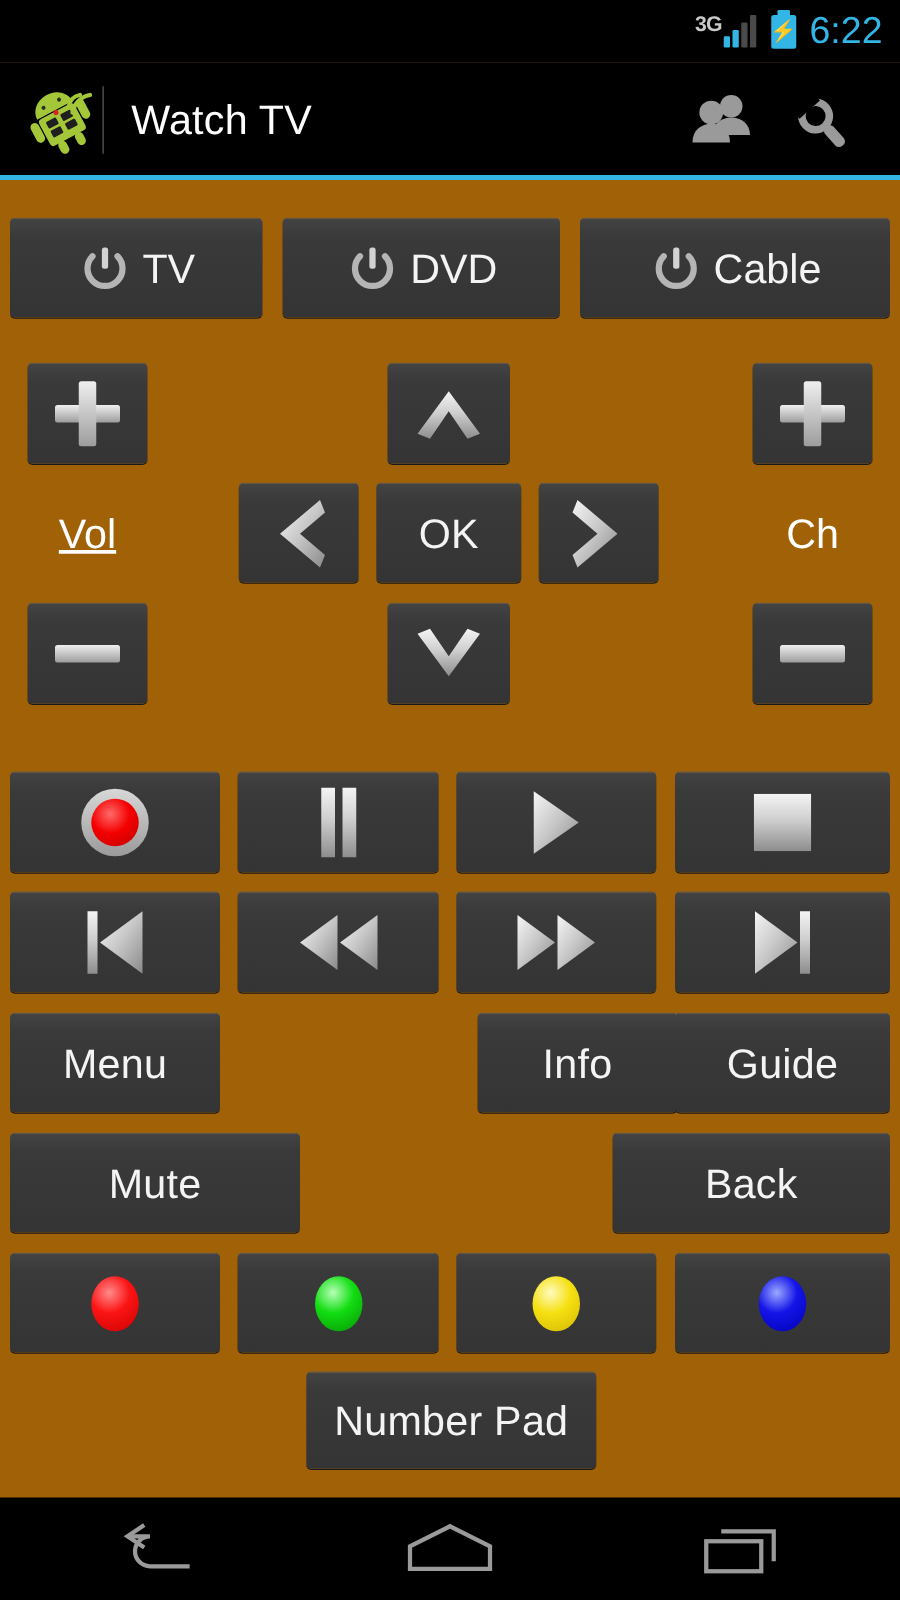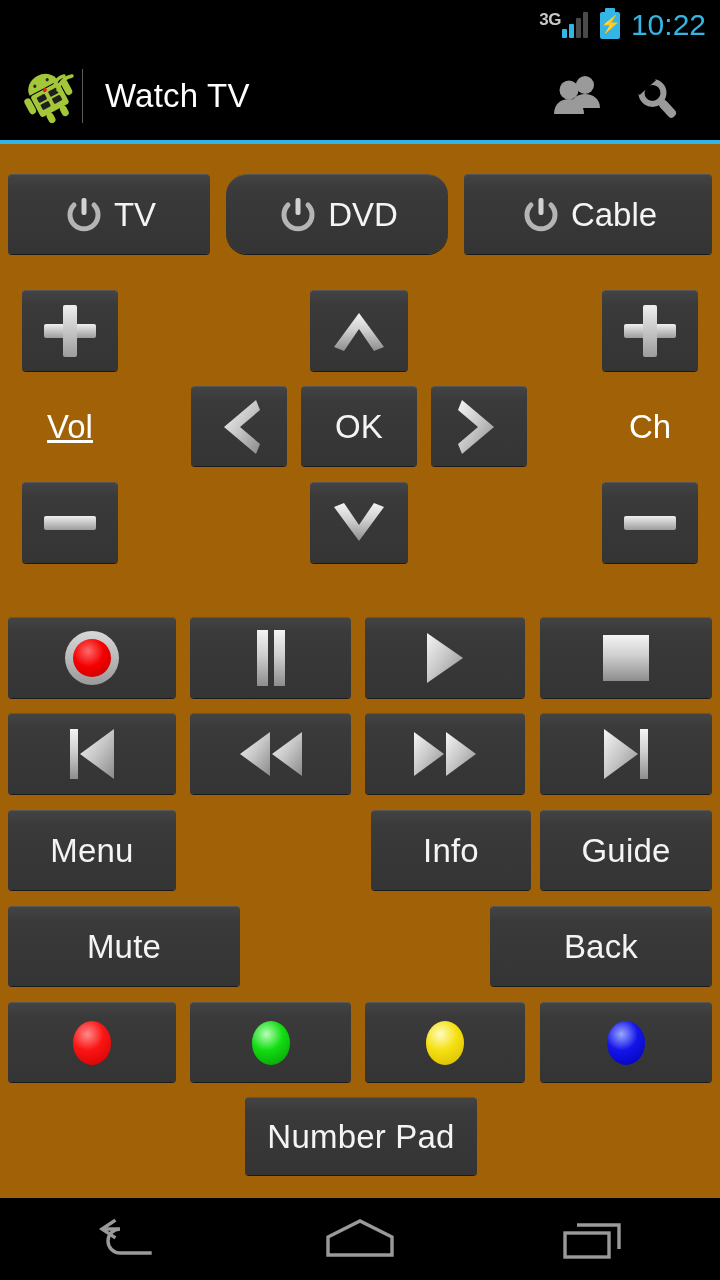--- a/index.html
+++ b/index.html
@@ -148,21 +148,21 @@
     <span class="sb-3g">3G</span>
     <span class="sb-signal">
       <i class="on" style="height:9px"></i>
       <i class="on" style="height:14px"></i>
       <i class="off" style="height:20px"></i>
       <i class="off" style="height:26px"></i>
     </span>
     <span class="sb-batt">
       <span class="bolt">⚡</span>
     </span>
-    <span class="sb-time">10:22</span>
+    <span class="sb-time">6:22</span>
   </div>
 
   <div class="actionbar">
     <div class="app-icon">
       <svg viewBox="0 0 54 54" width="54" height="54">
 
         <g transform="rotate(-28 27 29)">
 
           <path d="M11 18 a16 14 0 0 1 32 0 z" fill="#a4c639"></path>
           <rect x="11" y="19" width="32" height="24" rx="3" fill="#a4c639"></rect>
@@ -214,21 +214,21 @@
     <span class="pw-inner">
       <span class="pw-icon">
         <svg width="44" height="44" viewBox="0 0 44 44">
           <path d="M12 12 a14 14 0 1 0 20 0" stroke="#b5b5b5" stroke-width="5" fill="none" stroke-linecap="round"></path>
           <rect x="19.5" y="5" width="5" height="17" rx="2" fill="#d2d2d2"></rect>
         </svg>
       </span>
       <span class="pw-label">TV</span>
     </span>
   </div>
-  <div class="btn" style="left:226px; top:174px; width:222px; height:80px;border-radius:21px;">
+  <div class="btn" style="left:226px; top:174px; width:222px; height:80px;">
     <span class="pw-inner">
       <span class="pw-icon">
         <svg width="44" height="44" viewBox="0 0 44 44">
           <path d="M12 12 a14 14 0 1 0 20 0" stroke="#b5b5b5" stroke-width="5" fill="none" stroke-linecap="round"></path>
           <rect x="19.5" y="5" width="5" height="17" rx="2" fill="#d2d2d2"></rect>
         </svg>
       </span>
       <span class="pw-label">DVD</span>
     </span>
   </div>
@@ -333,21 +333,21 @@
   <div class="btn" style="left:540px; top:713px; width:172px; height:81px;">
     <svg width="52" height="54" viewBox="0 0 52 54">
       <path d="M4 2 L38 27 L4 52 Z" fill="url(#silverH)"></path>
       <rect x="40" y="2" width="8" height="50" fill="url(#silver)"></rect>
     </svg>
   </div>
 
   <div class="btn" style="left:8px;   top:810px; width:168px; height:80px;">
     <span class="label">Menu</span>
   </div>
-  <div class="btn" style="left:371px; top:810px; width:160px; height:80px;">
+  <div class="btn" style="left:382px; top:810px; width:160px; height:80px;">
     <span class="label">Info</span>
   </div>
   <div class="btn" style="left:540px; top:810px; width:172px; height:80px;">
     <span class="label">Guide</span>
   </div>
 
   <div class="btn" style="left:8px;   top:906px; width:232px; height:80px;">
     <span class="label">Mute</span>
   </div>
   <div class="btn" style="left:490px; top:906px; width:222px; height:80px;">

